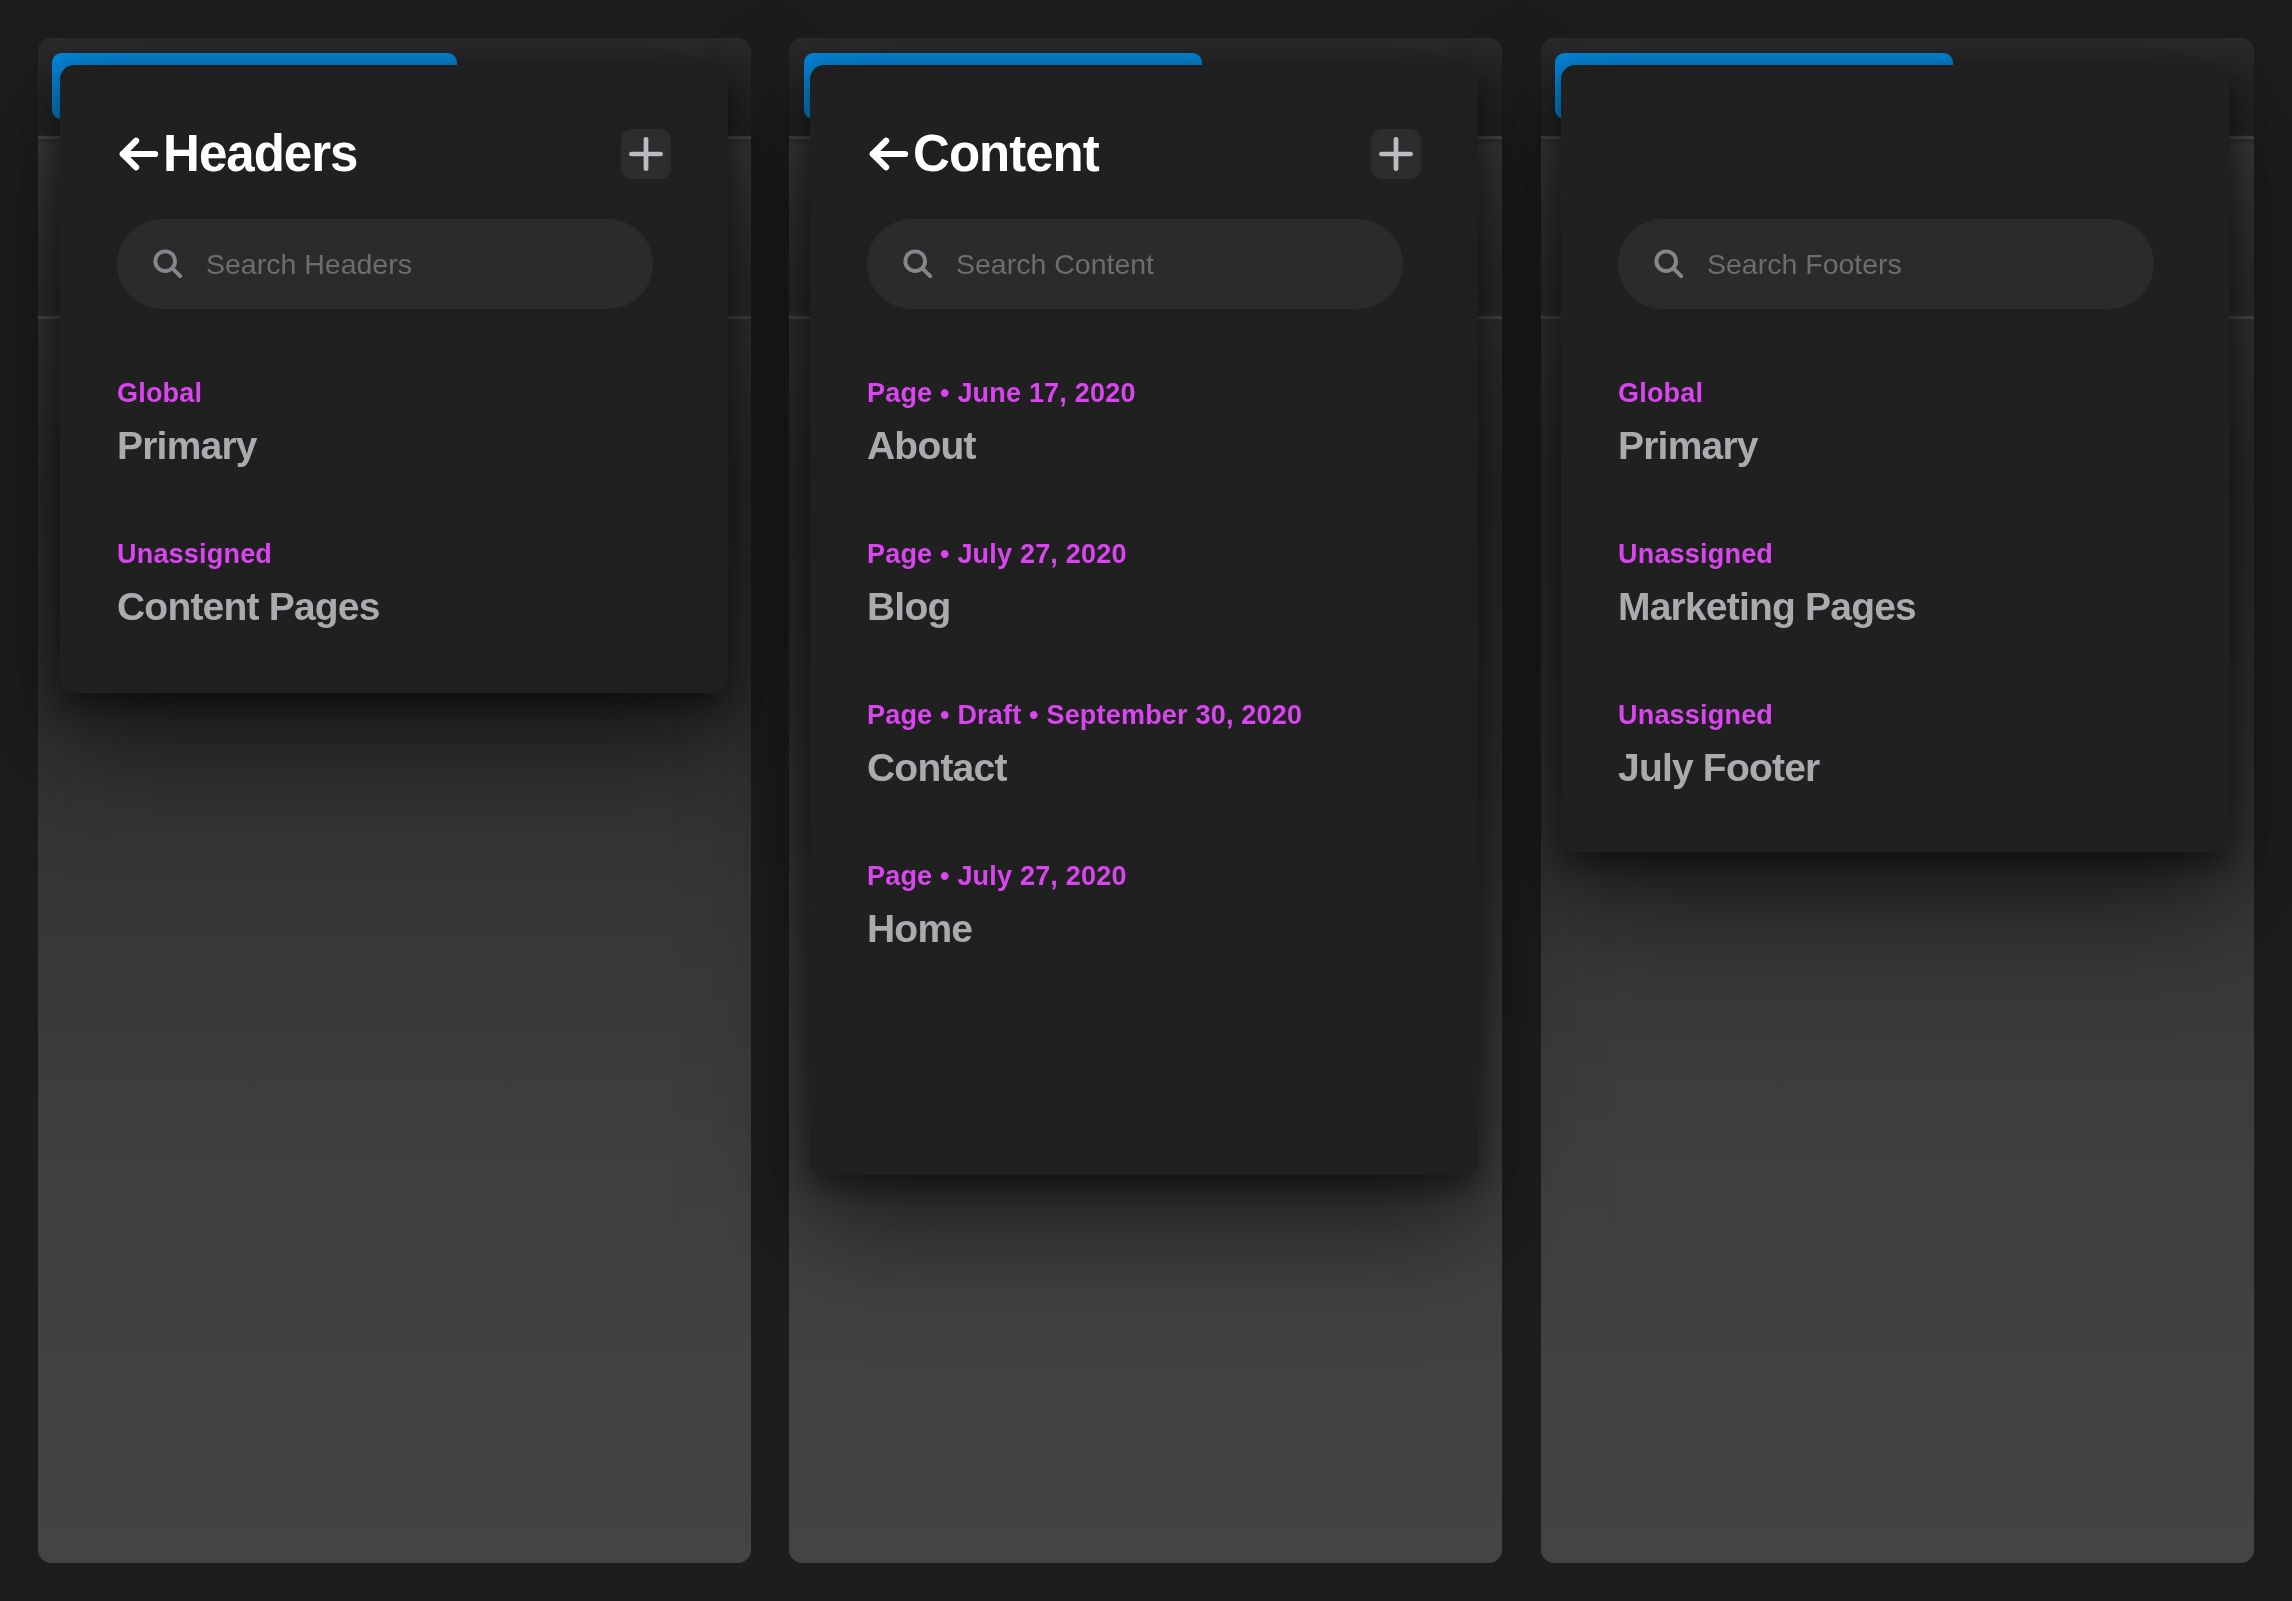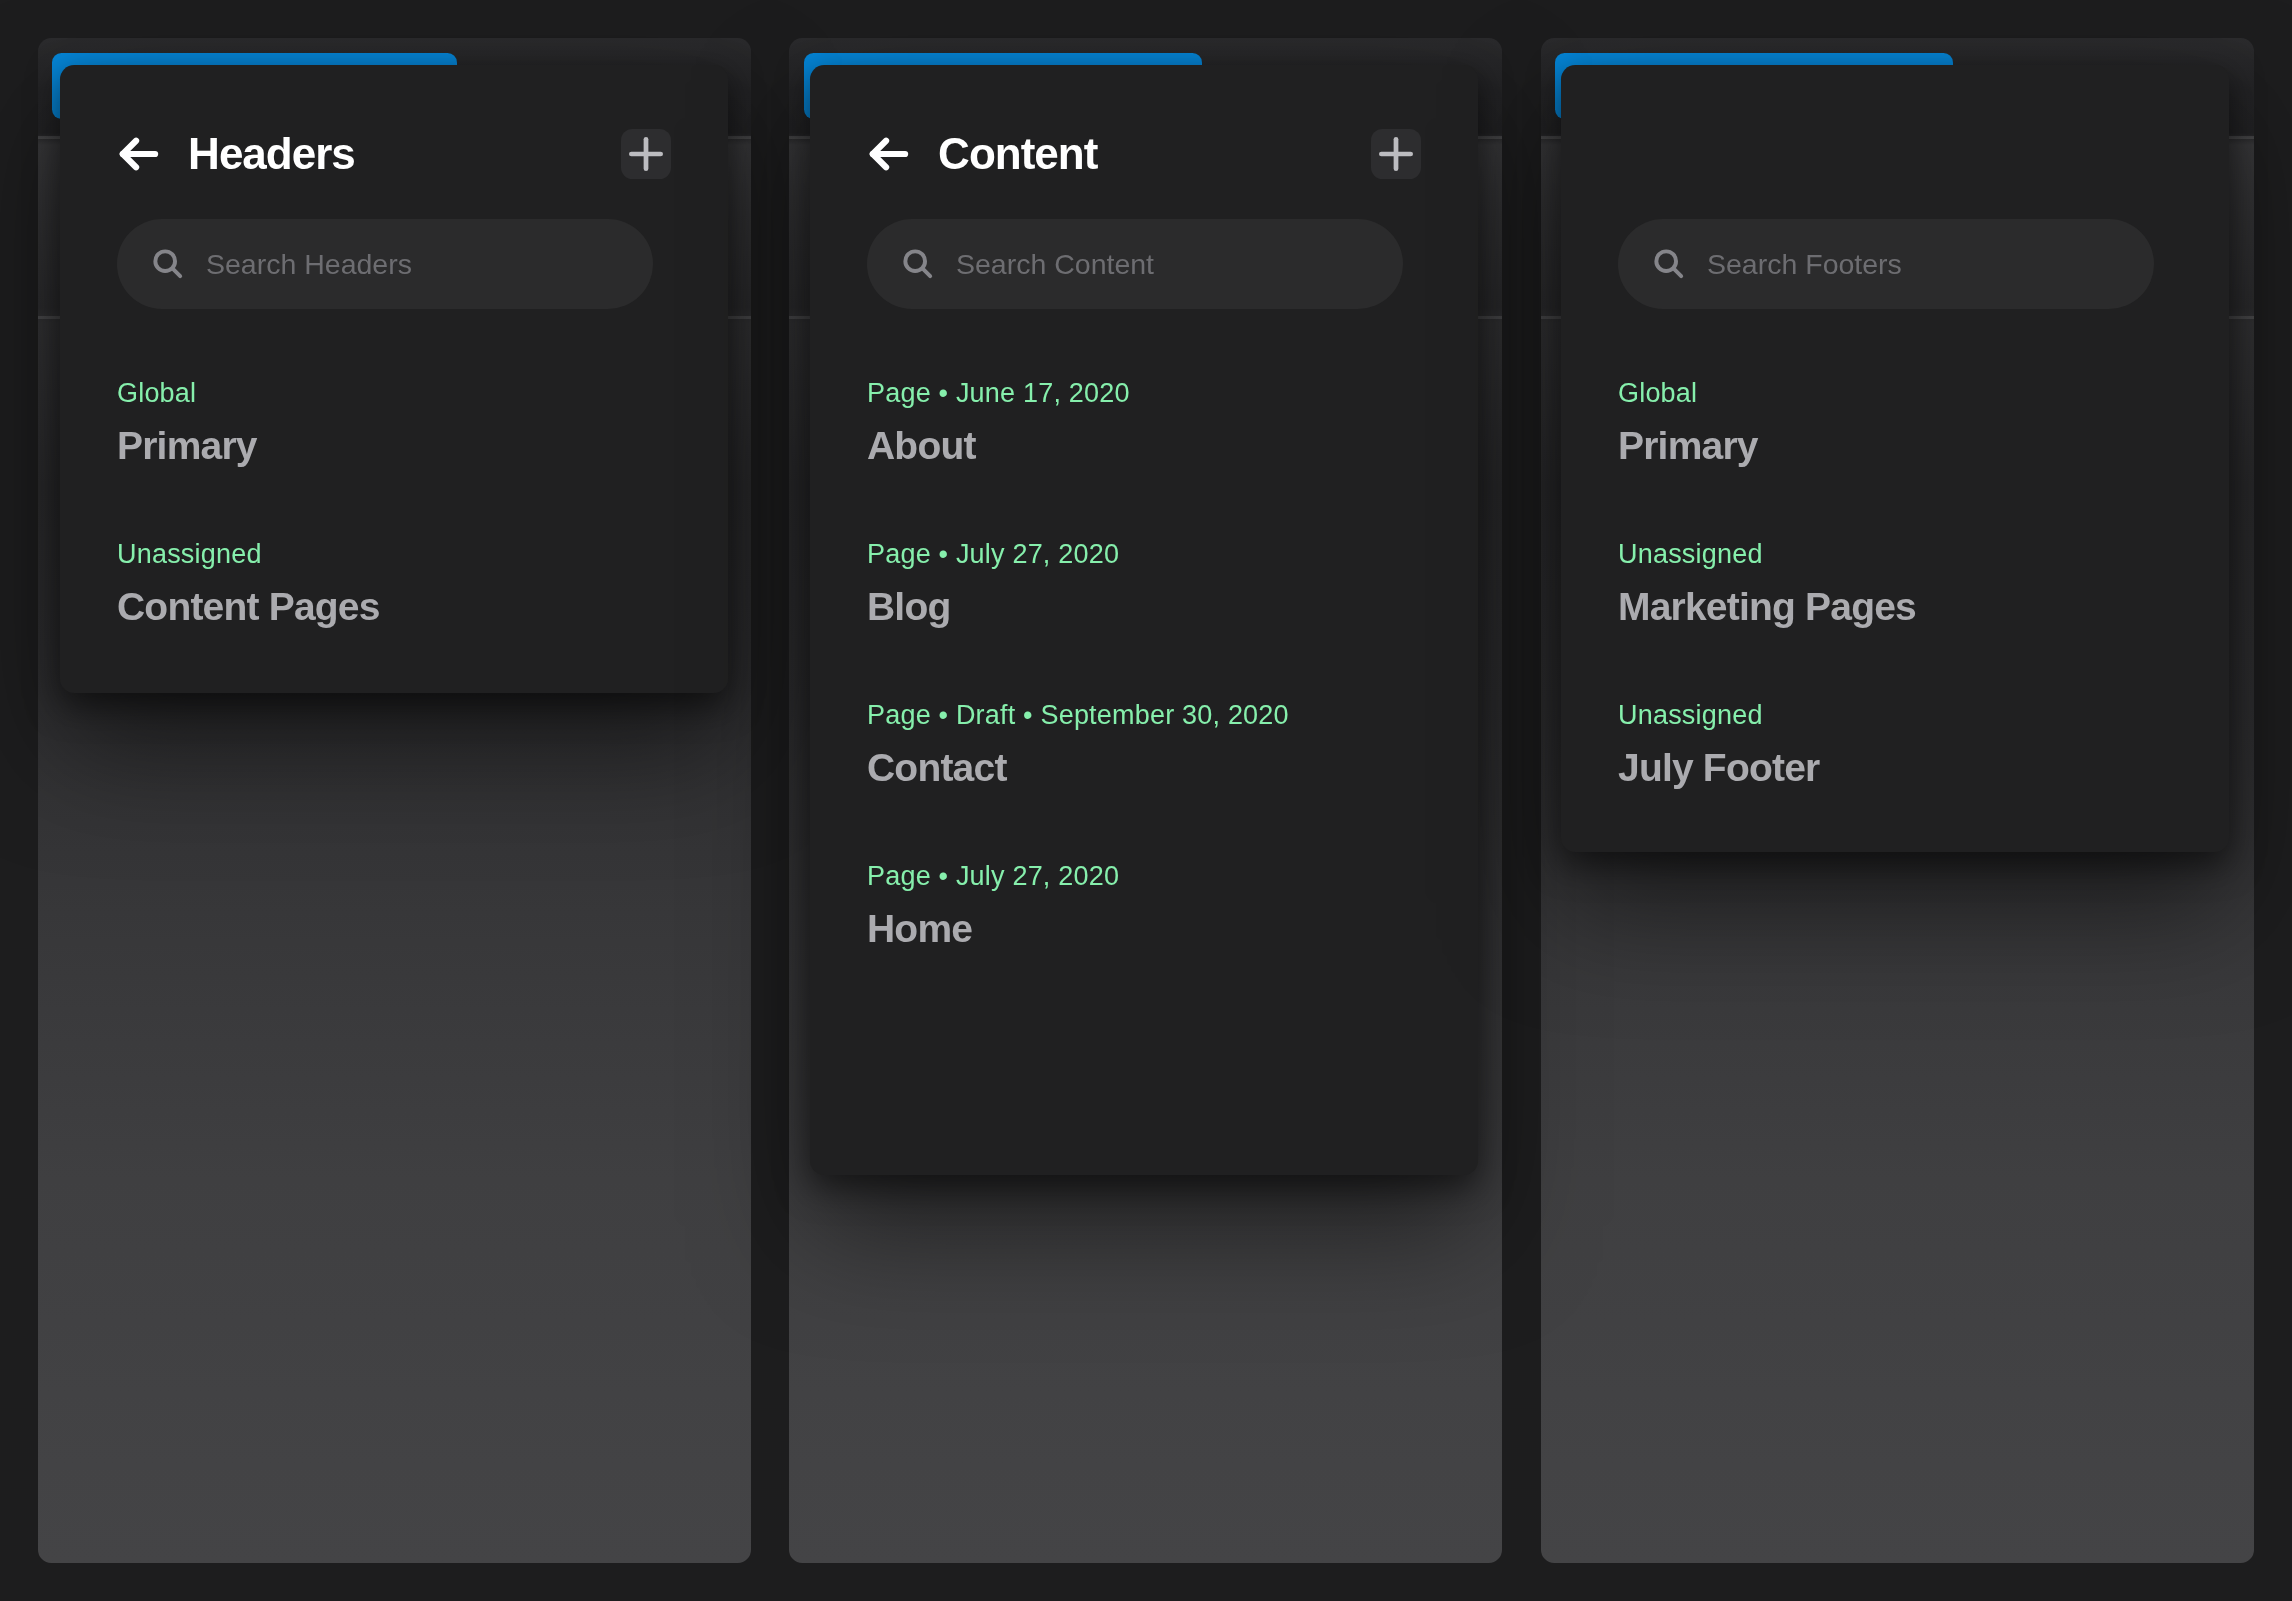--- a/index.html
+++ b/index.html
@@ -56,22 +56,22 @@
   .pop-header{
     position:absolute;top:62px;left:57px;right:57px;height:53px;
     display:flex;align-items:center;
   }
   .back-btn{
     width:48px;height:48px;margin-left:-2.9px;
     display:flex;align-items:center;justify-content:center;
     background:none;border:none;padding:0;cursor:pointer;
   }
   .pop-title{
-    color:#ffffff;font-size:44px;font-weight:700;letter-spacing:-1px;
-    margin-left:26px;white-space:nowrap;
+    color:#ffffff;font-size:51px;font-weight:700;letter-spacing:-1px;
+    margin-left:1px;white-space:nowrap;
   }
   .add-btn{
     margin-left:auto;width:50px;height:50px;border-radius:11.4px;
     background:#2d2d2f;border:none;cursor:pointer;
     display:flex;align-items:center;justify-content:center;padding:0;
   }
 
   .search{
     position:absolute;top:154px;left:57px;right:75px;height:90px;
     border-radius:46px;background:#2b2b2c;
@@ -82,22 +82,22 @@
   .search input{
     flex:1;min-width:0;background:transparent;border:none;outline:none;
     color:#cfcfd3;font-size:28.5px;font-family:inherit;padding:0;
   }
   .search input::placeholder{color:#6d6d71;opacity:1;}
 
   .list{position:absolute;top:312px;left:57px;right:57px;}
   .item{height:161px;cursor:pointer;}
   .item:last-child{height:auto;}
   .item-label{
-    font-size:27px;line-height:32px;font-weight:400;
-    color:#86efac;letter-spacing:0.2px;white-space:nowrap;
+    font-size:27px;line-height:32px;font-weight:700;
+    color:#d946ef;letter-spacing:0.2px;white-space:nowrap;
   }
   .item-title{
     font-size:39px;line-height:51px;font-weight:700;
     color:#ababaf;letter-spacing:-0.8px;margin-top:11px;white-space:nowrap;
   }
 </style>
 </head>
 <body style="background: rgb(29, 29, 30);">
 
 <div class="stage">

